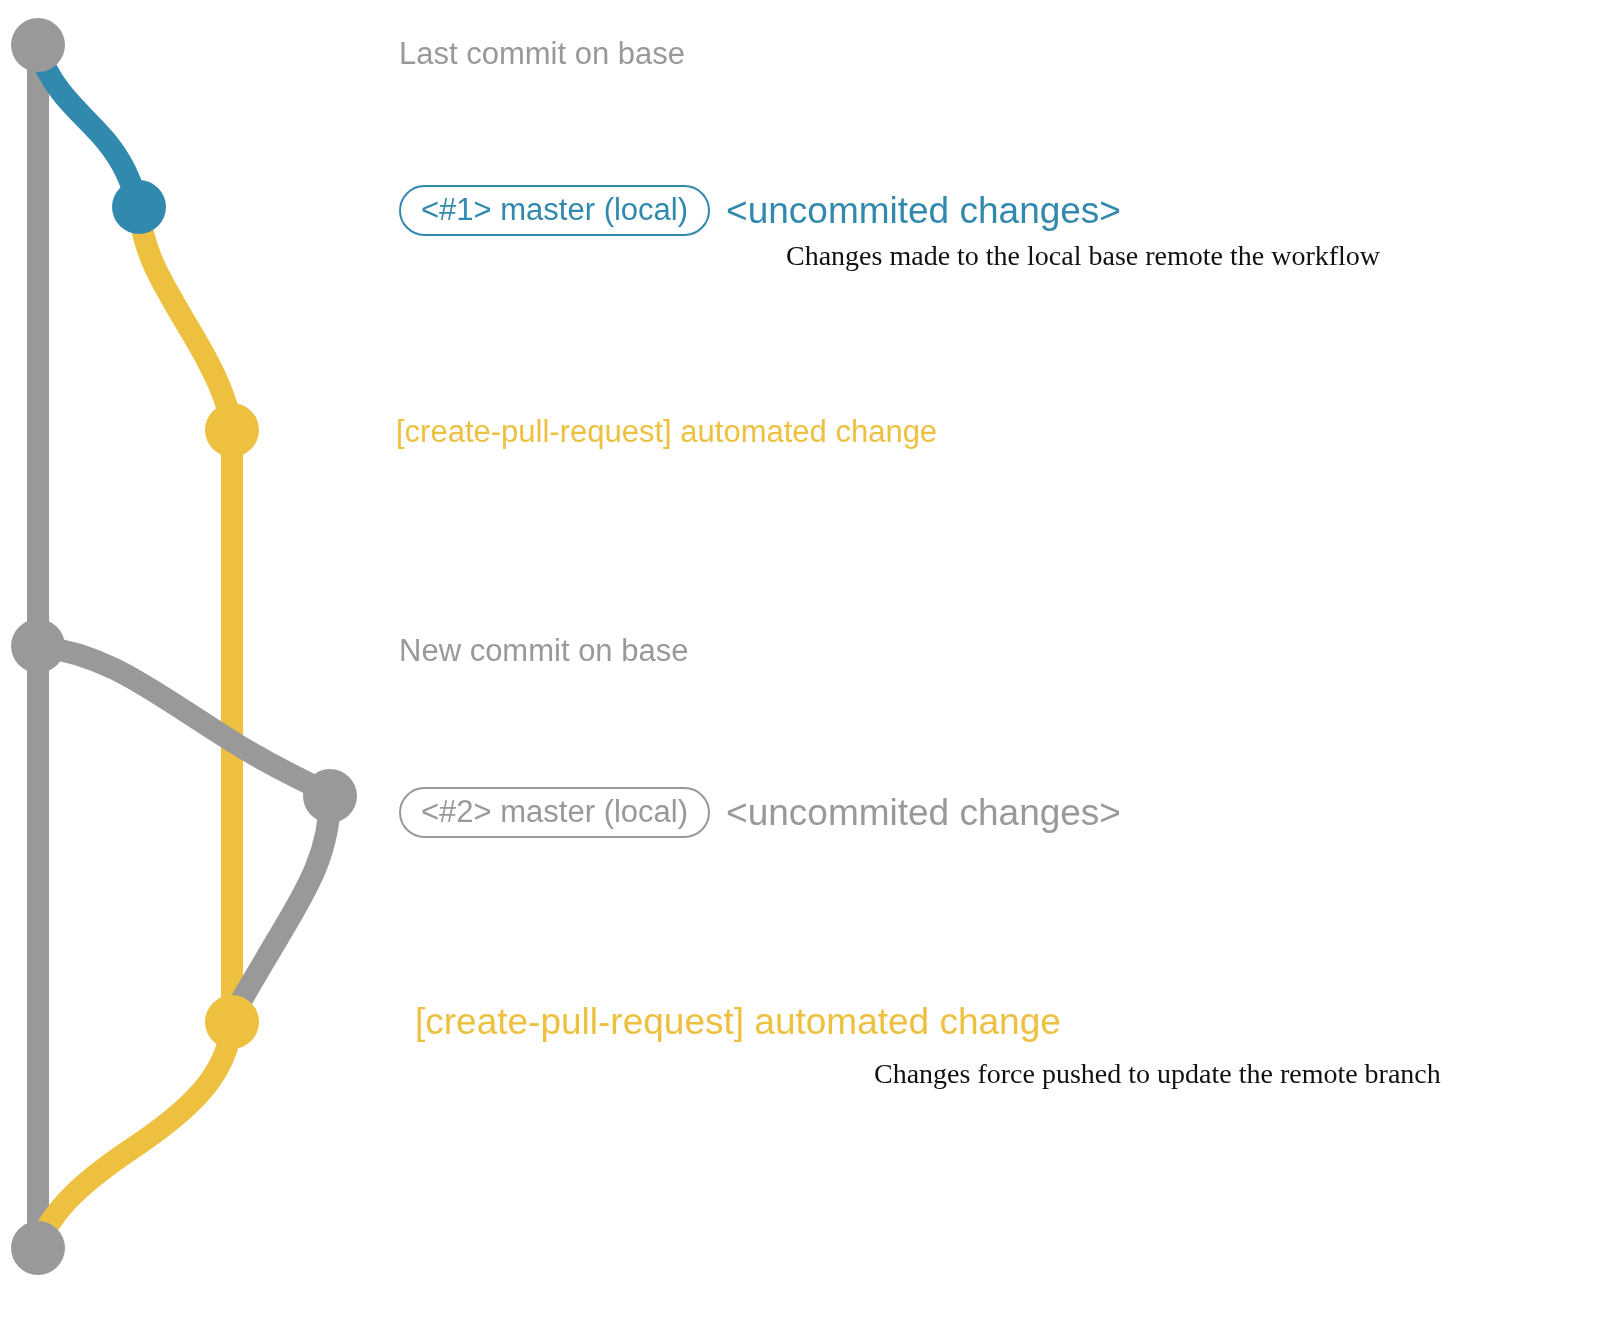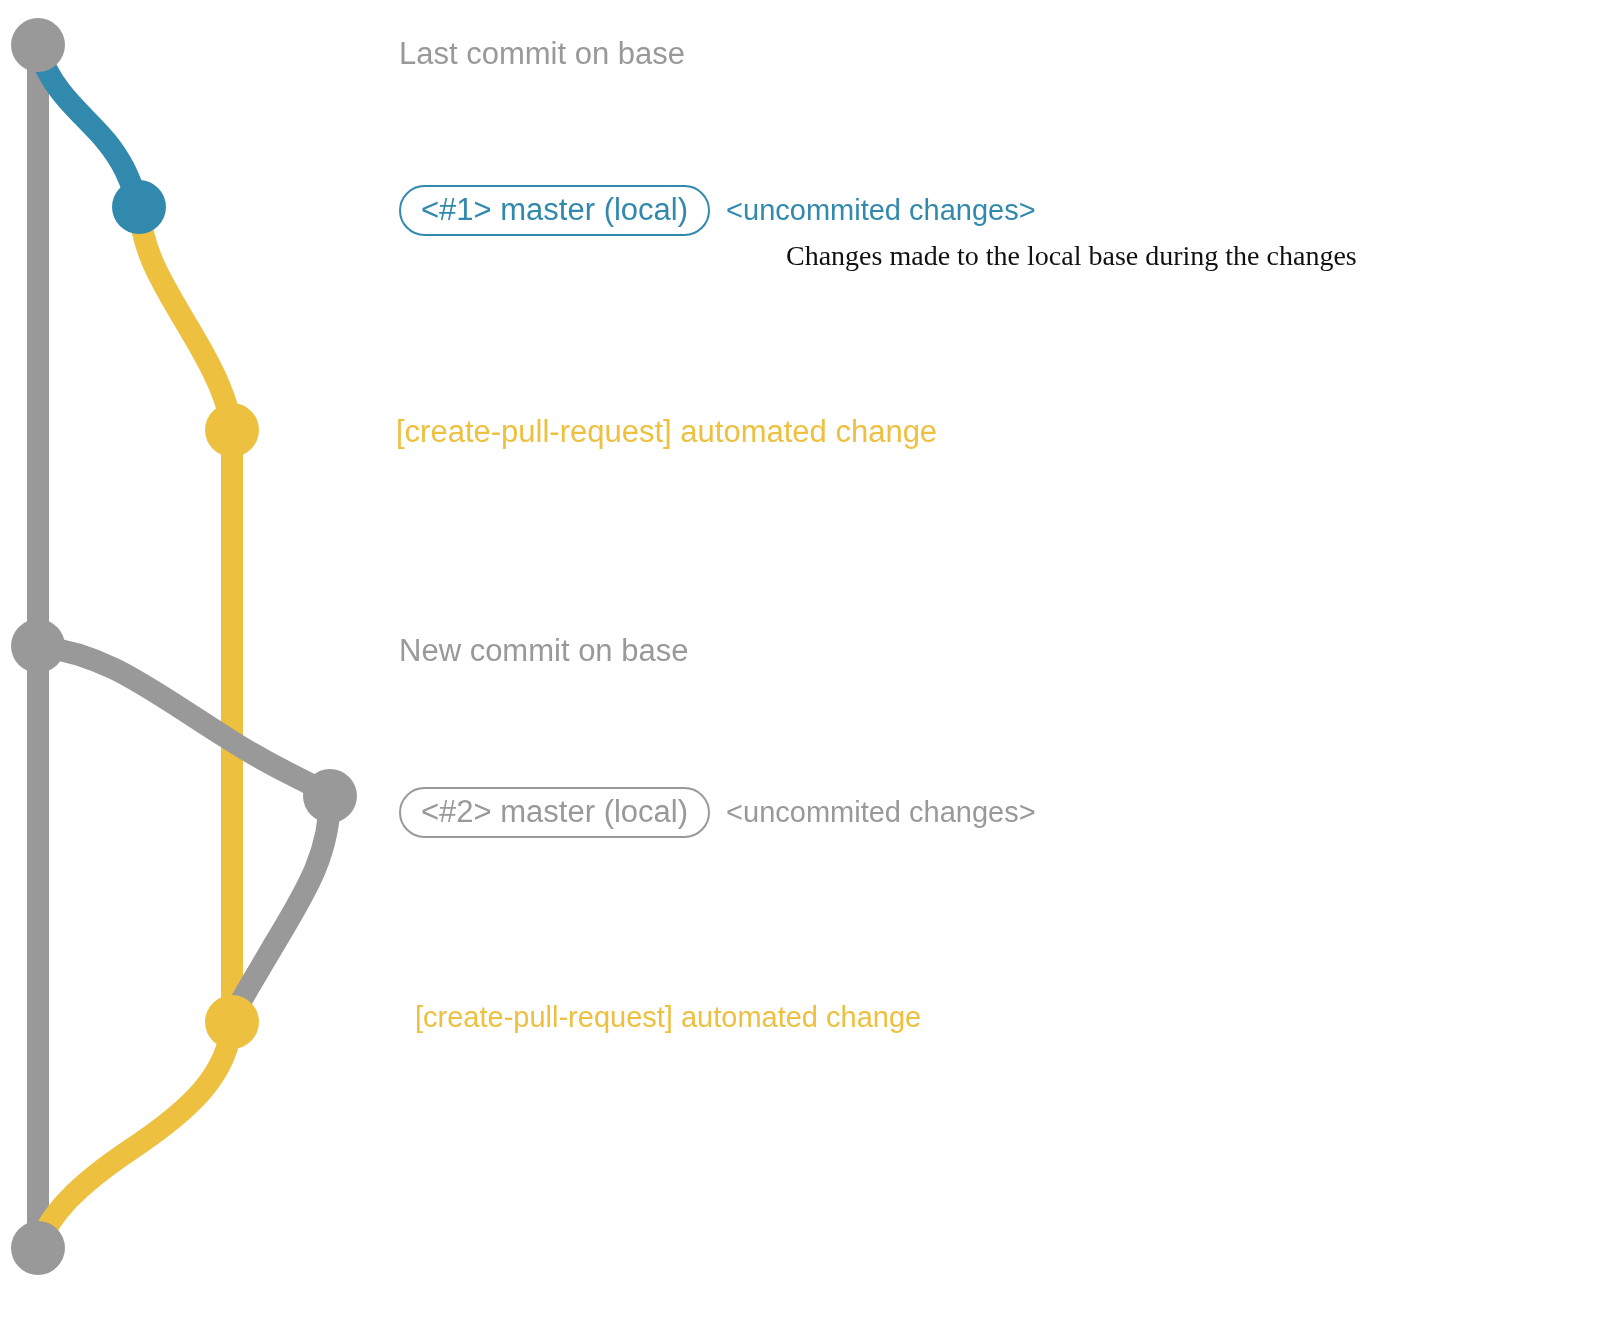--- a/index.html
+++ b/index.html
@@ -55,21 +55,21 @@
   }
   .badge.yellow {
     border-color: #edc03f;
     color: #edc03f;
   }
   .badge.gray {
     border-color: #999999;
     color: #999999;
   }
   .commit-msg {
-    font-size: 29px;
+    font-size: 37px;
     line-height: 1;
     margin-left: 16px;
     color: #999999;
   }
   .commit-msg.blue { color: #3289ae; }
   .commit-msg.yellow { color: #edc03f; }
   .commit-msg.gray { color: #999999; }
   .plain-msg {
     position: absolute;
     font-size: 31px;
@@ -116,29 +116,30 @@
 </svg>
 
 <div class="label-layer">
 
   <div class="plain-msg gray" style="left:399px; top:38px;">Last commit on base</div>
 
   <div class="row" style="left:399px; top:185px;">
     <span class="badge blue">&lt;#1&gt; master (local)</span>
     <span class="commit-msg blue">&lt;uncommited changes&gt;</span>
   </div>
-  <div class="note" style="left:786px; top:242px;">Changes made to the local base during the changes</div>
+  <div class="note" style="left:786px; top:242px;">Changes made to the local base remote the workflow</div>
 
   <div class="plain-msg yellow" style="left:396px; top:416px;">[create-pull-request] automated change</div>
 
   <div class="plain-msg gray" style="left:399px; top:635px;">New commit on base</div>
 
   <div class="row" style="left:399px; top:780px;margin-top:7px;">
     <span class="badge gray">&lt;#2&gt; master (local)</span>
     <span class="commit-msg gray">&lt;uncommited changes&gt;</span>
   </div>
 
   <div class="row" style="left:399px; top:1003px;">
     <span class="commit-msg yellow">[create-pull-request] automated change</span>
   </div>
+  <div class="note" style="left:874px; top:1060px;">Changes force pushed to update the remote branch</div>
 
 
 </div>
 
 </body></html>

